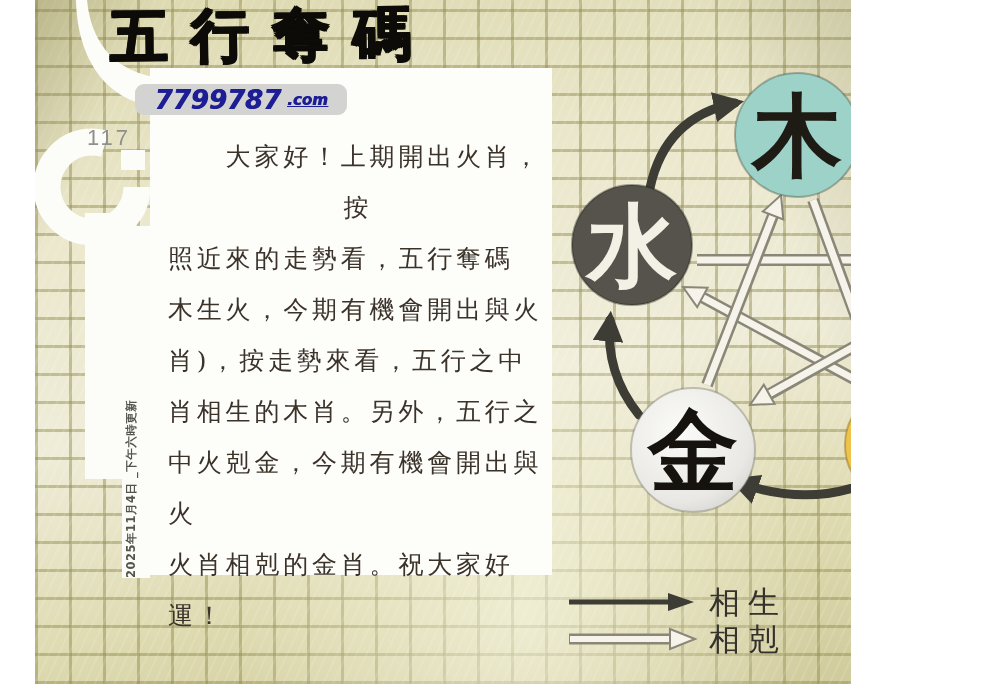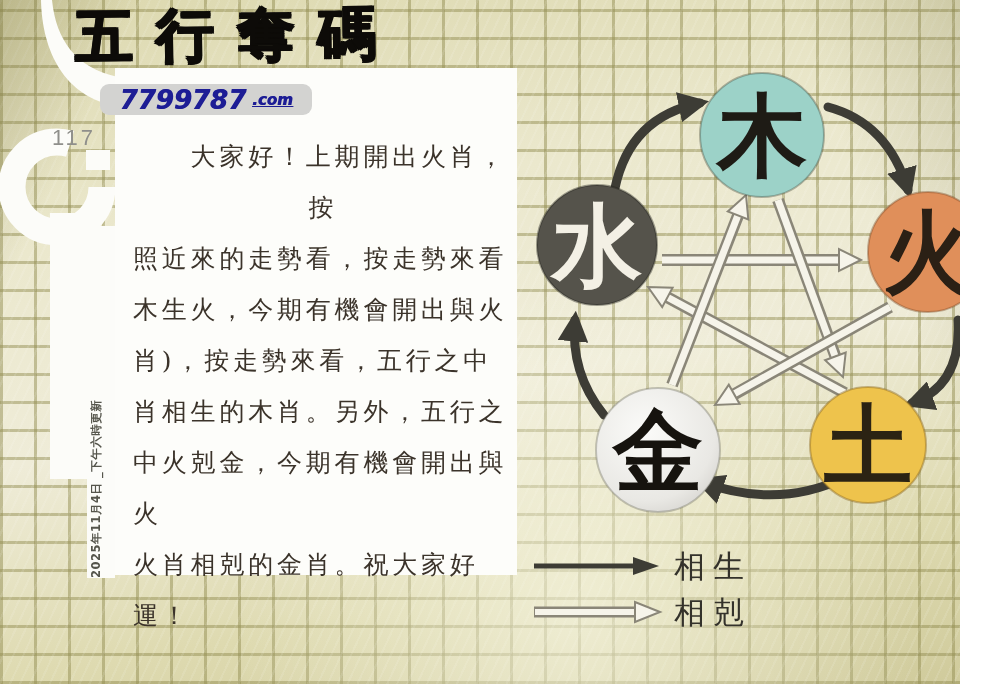--- a/index.html
+++ b/index.html
@@ -1,27 +1,28 @@
 <!DOCTYPE html>
 <html><head>
 <meta charset="utf-8">
 <style>
   html,body{margin:0;padding:0;}
   #page{
-    position:relative; width:960px; height:684px; overflow:hidden;
+    position:relative; width:816px; height:684px; overflow:hidden;
     font-family:"DejaVu Serif", serif;
     background-color:#e6e2c0;
     background-image:
       linear-gradient(115deg, rgba(110,105,55,.30) 0%, rgba(110,105,55,0) 11%),
       linear-gradient(250deg, rgba(110,105,55,.20) 0%, rgba(110,105,55,0) 14%),
       radial-gradient(ellipse at 60% 90%, rgba(255,255,242,.55), rgba(255,255,242,0) 42%),
       repeating-linear-gradient(115deg, rgba(255,255,255,.10) 0 2px, rgba(255,255,255,0) 2px 9px),
       repeating-linear-gradient(90deg, rgba(148,143,84,.50) 0 3px, rgba(148,143,84,0) 3px 34px),
       repeating-linear-gradient(0deg, rgba(148,143,84,.50) 0 3px, rgba(148,143,84,0) 3px 28px),
       linear-gradient(170deg, #dcd8ae 0%, #ebe8cd 30%, #efecd8 55%, #dedab0 80%, #d0cb9c 100%);
+    margin-left: 35px;
   }
   .logo-svg{position:absolute; left:0; top:0;}
   .content-box{
     position:absolute; left:115px; top:68px; width:402px; height:507px;
     background:#fdfdfa;
   }
   .page-title{
     position:absolute; left:74px; top:-4px; margin:0; z-index:5;
     font-size:58px; font-weight:900; color:#0d0b08; letter-spacing:23px;
     white-space:nowrap; transform:rotate(-0.6deg);
@@ -52,21 +53,21 @@
     font-family:"DejaVu Sans", sans-serif; font-size:11.5px; font-weight:bold;
     color:#55554c; white-space:nowrap; letter-spacing:0.5px;
   }
   .diagram-svg{position:absolute; left:530px; top:55px; z-index:3;}
   .gen{fill:none; stroke:#3d3c35; stroke-width:9; stroke-linecap:round;}
   .destroy-under{stroke:#8a8678; stroke-width:12; stroke-linecap:butt;}
   .destroy-over{stroke:#f6f4ea; stroke-width:7; stroke-linecap:butt;}
   .destroy-head{fill:#f6f4ea; stroke:#8a8678; stroke-width:2; stroke-linejoin:miter;}
   .elem-char{font-family:"DejaVu Serif", serif; font-weight:bold; text-anchor:middle;}
   .legend{
-    position:absolute; left:532px; top:548px; z-index:4; display:flex; flex-direction:column; gap:10px;
+    position:absolute; left:532px; top:584px; z-index:4; display:flex; flex-direction:column; gap:1px;
   }
   .legend-row{display:flex; align-items:center; gap:10px;}
   .legend-label{
     font-size:31px; color:#34322b; letter-spacing:8px;
     font-family:"DejaVu Serif", serif; line-height:36px;
   }
 </style>
 </head>
 <body>
 
@@ -86,21 +87,21 @@
 
   <div class="url-band">
     <span>7799787</span>
     <span class="tld">.com</span>
   </div>
 
   <div class="issue-number">117</div>
 
   <div class="article">
     <p>大家好！上期開出火肖，按</p>
-    <p>照近來的走勢看，按走勢來看</p>
+    <p>照近來的走勢看，五行奪碼</p>
     <p>木生火，今期有機會開出與火</p>
     <p>肖)，按走勢來看，五行之中</p>
     <p>肖相生的木肖。另外，五行之</p>
     <p>中火剋金，今期有機會開出與火</p>
     <p>火肖相剋的金肖。祝大家好</p>
     <p>運！</p>
   </div>
 
   <div class="date-vertical">2025年11月4日 _下午六時更新</div>
 

